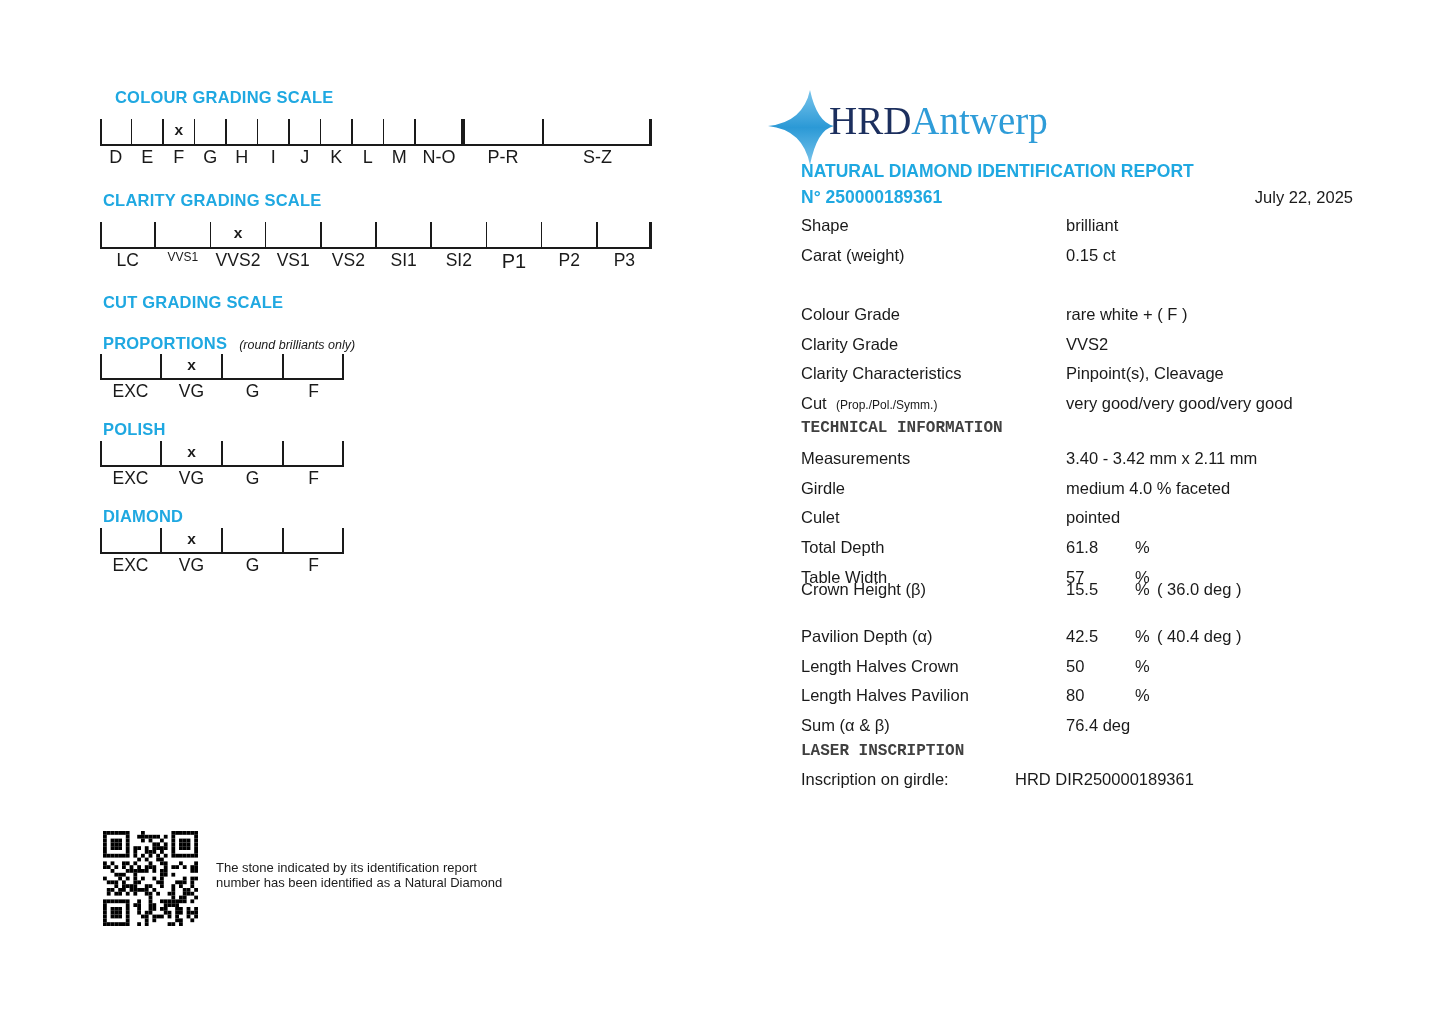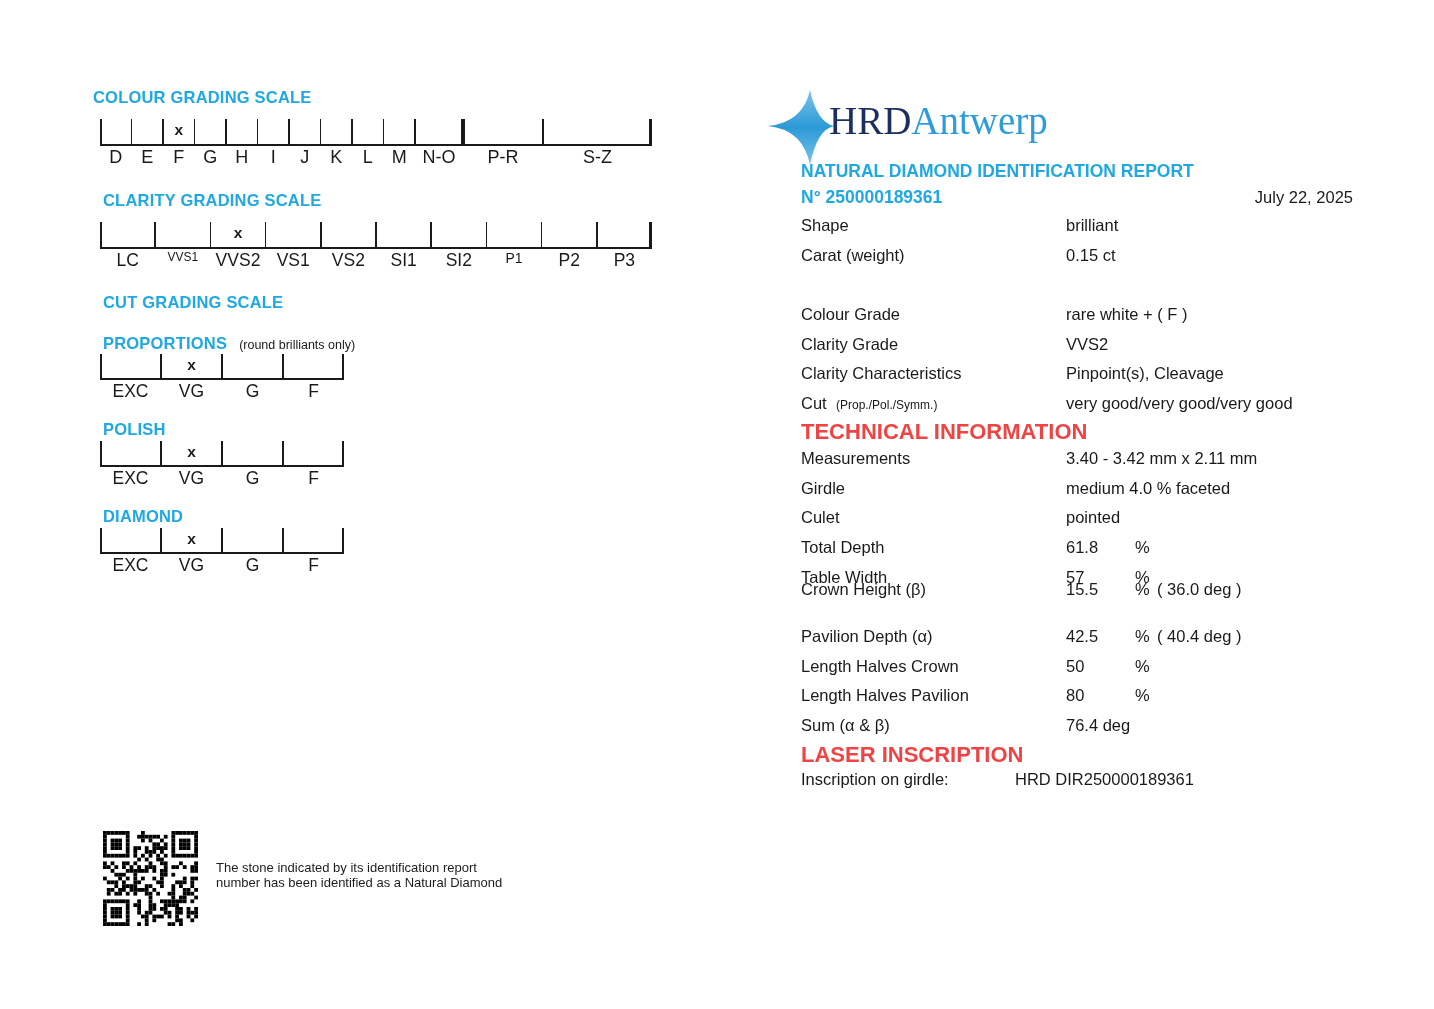--- a/index.html
+++ b/index.html
@@ -6,50 +6,50 @@
   .page{
     position:relative;width:1434px;height:1009px;background:#ffffff;
     font-family:"Liberation Sans","DejaVu Sans",sans-serif;color:#1a1a1a;
     overflow:hidden;margin:0 auto;
   }
   .abs{position:absolute;}
   .scale-title{
     position:absolute;color:#1fa8e1;font-weight:bold;font-size:16.5px;
     letter-spacing:0.2px;white-space:nowrap;
   }
-  .scale-note{font-size:12.5px;color:#1a1a1a;font-weight:normal;margin-left:12px;letter-spacing:0;}
+  .scale-note{font-size:12.5px;color:#1a1a1a;font-weight:normal;margin-left:12px;letter-spacing:0;font-style:italic;}
   .scale{position:absolute;}
   .ruler{position:relative;border-bottom:2px solid #1a1a1a;}
   .tick{position:absolute;top:0;bottom:0;width:1.8px;background:#1a1a1a;}
   .tick.bold{width:3.5px;}
   .grade-label{position:absolute;text-align:center;font-size:17.5px;white-space:nowrap;}
   .x-mark{position:absolute;font-weight:bold;font-size:15.5px;text-align:center;}
   .hdr-title{position:absolute;color:#1fa8e1;font-weight:bold;font-size:17.5px;white-space:nowrap;}
   .date{position:absolute;font-size:16.5px;white-space:nowrap;}
   .rowblock{position:absolute;}
   .row{position:absolute;left:0;height:22px;white-space:nowrap;font-size:16.5px;}
   .row .lbl{position:absolute;left:0;top:0;}
   .row .lbl small{font-size:12px;margin-left:6px;}
   .row .val{position:absolute;left:265px;top:0;}
   .row .unit{position:absolute;left:334px;top:0;}
   .row .extra{position:absolute;left:356px;top:0;}
-  .sec-title{position:absolute;color:#ef4444;font-weight:bold;font-size:22px;white-space:nowrap;}
+  .sec-title{position:absolute;color:#404040;font-weight:bold;font-size:16px;white-space:nowrap;font-family:Liberation Mono, monospace;}
   .logo-text{position:absolute;font-family:"Liberation Serif","DejaVu Serif",serif;font-size:39px;white-space:nowrap;line-height:1;}
   .logo-hrd{color:#1c2f5e;}
   .logo-antwerp{color:#2e9cd8;}
   .laser-row{position:absolute;font-size:16.5px;white-space:nowrap;}
   .laser-row .val{position:absolute;left:214px;top:0;}
   .disclaimer{position:absolute;font-size:13px;line-height:1.18;color:#1c1c1c;width:290px;}
 </style>
 </head>
 <body>
 
 <div class="page">
 
-  <div class="scale-title" style="left:93px;top:88px;">COLOUR GRADING SCALE</div>
+  <div class="scale-title" style="left:115px;top:88px;">COLOUR GRADING SCALE</div>
   <div class="scale" id="scale-colour" style="left:100px;top:119px;">
       <div class="ruler" style="width: 552px; height: 25px;">
         <div class="tick" style="left: 0px;"></div>
         <div class="tick" style="left: 30.6px;"></div>
         <div class="tick" style="left: 62.1px;"></div>
         <div class="tick" style="left: 93.6px;"></div>
         <div class="tick" style="left: 125.1px;"></div>
         <div class="tick" style="left: 156.6px;"></div>
         <div class="tick" style="left: 188.1px;"></div>
         <div class="tick" style="left: 219.6px;"></div>
@@ -91,21 +91,21 @@
         <div class="tick" style="left: 495.9px;"></div>
         <div class="tick bold" style="left: 548.5px;"></div>
       </div>
       <div class="grade-label" style="left: 0px; width: 55.2px; top: 28px; font-size: 17.5px;">LC</div>
       <div class="grade-label" style="left: 55.2px; width: 55.2px; top: 28px; font-size: 12px;">VVS1</div>
       <div class="grade-label" style="left: 110.4px; width: 55.2px; top: 28px; font-size: 17.5px;">VVS2</div>
       <div class="grade-label" style="left: 165.6px; width: 55.2px; top: 28px; font-size: 17.5px;">VS1</div>
       <div class="grade-label" style="left: 220.8px; width: 55.2px; top: 28px; font-size: 17.5px;">VS2</div>
       <div class="grade-label" style="left: 276px; width: 55.2px; top: 28px; font-size: 17.5px;">SI1</div>
       <div class="grade-label" style="left: 331.2px; width: 55.2px; top: 28px; font-size: 17.5px;">SI2</div>
-      <div class="grade-label" style="left: 386.4px; width: 55.2px; top: 28px; font-size: 14px;">P1</div>
+      <div class="grade-label" style="left: 386.4px; width: 55.2px; top: 28px; font-size: 20px;">P1</div>
       <div class="grade-label" style="left: 441.6px; width: 55.2px; top: 28px; font-size: 17.5px;">P2</div>
       <div class="grade-label" style="left: 496.8px; width: 55.2px; top: 28px; font-size: 17.5px;">P3</div>
       <div class="x-mark" style="left: 110.4px; width: 55.2px; top: 2px;">x</div>
     </div>
 
   <div class="scale-title" style="left:103px;top:293px;">CUT GRADING SCALE</div>
 
   <div class="scale-title" style="left:103px;top:334px;">
     <span>PROPORTIONS</span><span class="scale-note">(round brilliants only)</span>
   </div>

